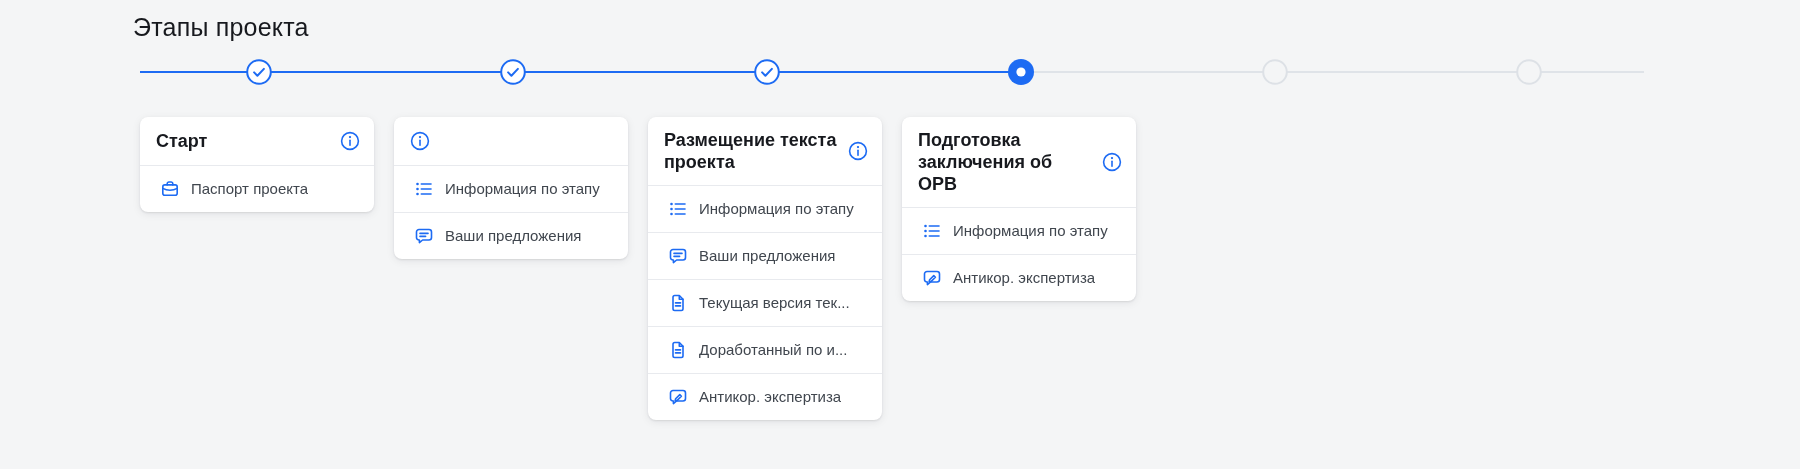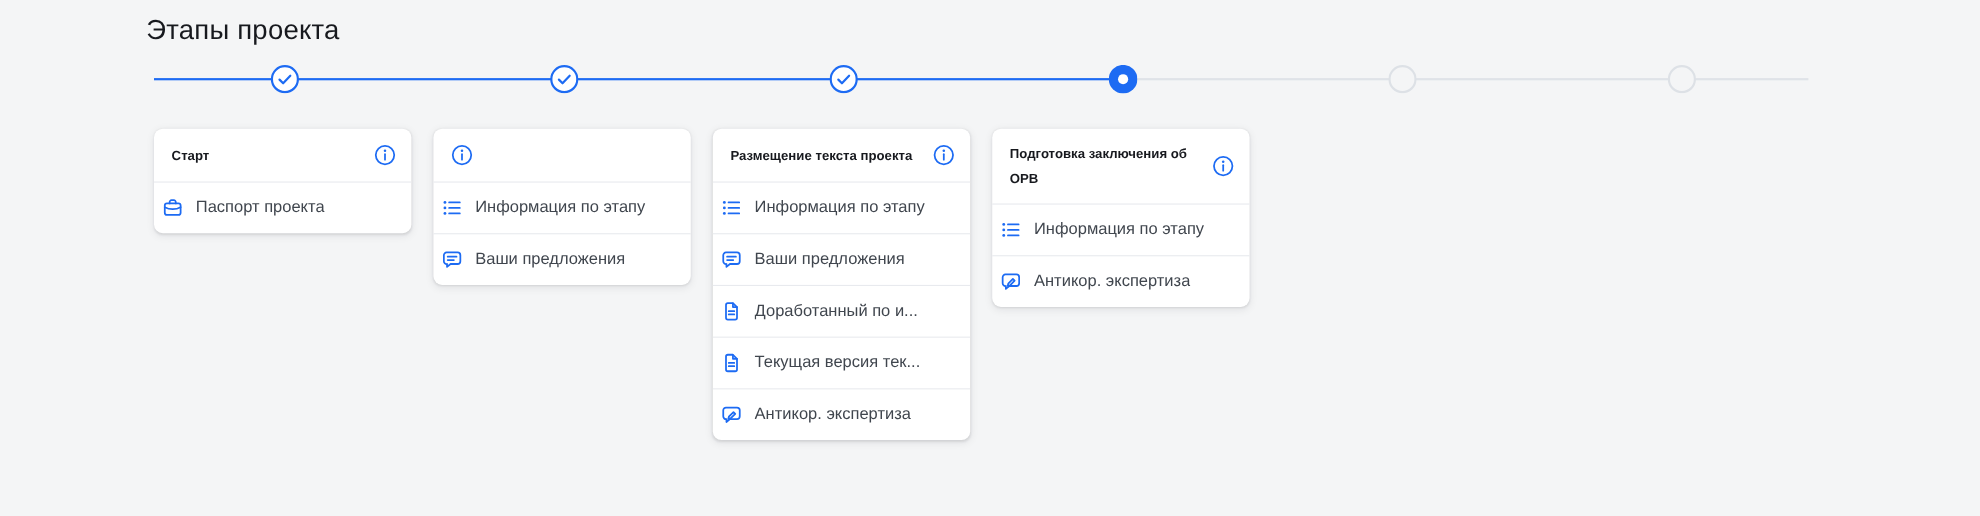--- a/index.html
+++ b/index.html
@@ -47,30 +47,30 @@
     width:234px;flex:0 0 234px;
     background:var(--card-bg);
     border-radius:8px;
     box-shadow:0 1px 2px rgba(25,30,40,.10),0 2px 8px rgba(25,30,40,.08);
   }
   .card-head{
     display:flex;align-items:center;justify-content:space-between;gap:8px;
     padding:12px 14px 12px 16px;min-height:48px;
   }
   .card-title{
-    font-size:12px;line-height:22px;font-weight:700;color:var(--heading-text);
+    font-size:18px;line-height:22px;font-weight:700;color:var(--heading-text);
   }
   .info-btn{
     flex:0 0 20px;width:20px;height:20px;border:0;background:none;padding:0;
     color:var(--accent);cursor:pointer;
   }
   .info-btn svg{display:block}
   .card-item{
     display:flex;align-items:flex-start;gap:11px;
-    padding:13px 14px 13px 7px;
+    padding:13px 14px 13px 20px;
     border-top:1px solid var(--divider);
     cursor:pointer;
   }
   .item-label{
     font-size:15px;line-height:20px;color:var(--item-text);
     white-space:nowrap;overflow:hidden;
   }
   .icon{width:20px;height:20px;flex:0 0 20px;color:var(--accent)}
   .icon svg{display:block}
   .s{fill:none;stroke:currentColor;stroke-width:1.6;stroke-linecap:round;stroke-linejoin:round}
@@ -213,32 +213,32 @@
         </div>
         <div class="card-item">
           <span class="icon">
             <svg width="20" height="20" viewBox="0 0 20 20">
               <path class="s" d="M5 4.2A1.7 1.7 0 0 1 6.7 2.5h4.6L15 6.2v9.6a1.7 1.7 0 0 1-1.7 1.7H6.7A1.7 1.7 0 0 1 5 15.8z"></path>
               <path class="s" d="M11.3 2.8v3.4H15"></path>
               <line class="s" x1="7.5" y1="9.9" x2="12.5" y2="9.9"></line>
               <line class="s" x1="7.5" y1="12.9" x2="12.5" y2="12.9"></line>
             </svg>
           </span>
-          <span class="item-label">Доработанный по и...</span>
+          <span class="item-label">Текущая версия тек...</span>
         </div>
         <div class="card-item">
           <span class="icon">
             <svg width="20" height="20" viewBox="0 0 20 20">
               <path class="s" d="M5 4.2A1.7 1.7 0 0 1 6.7 2.5h4.6L15 6.2v9.6a1.7 1.7 0 0 1-1.7 1.7H6.7A1.7 1.7 0 0 1 5 15.8z"></path>
               <path class="s" d="M11.3 2.8v3.4H15"></path>
               <line class="s" x1="7.5" y1="9.9" x2="12.5" y2="9.9"></line>
               <line class="s" x1="7.5" y1="12.9" x2="12.5" y2="12.9"></line>
             </svg>
           </span>
-          <span class="item-label">Текущая версия тек...</span>
+          <span class="item-label">Доработанный по и...</span>
         </div>
         <div class="card-item">
           <span class="icon">
             <svg width="20" height="20" viewBox="0 0 20 20">
               <path class="s" d="M5 3.5h10A2.5 2.5 0 0 1 17.5 6v5.5a2.5 2.5 0 0 1-2.5 2.5H8.6L5.4 16.6v-2.6A2.5 2.5 0 0 1 2.5 11.5V6A2.5 2.5 0 0 1 5 3.5z"></path>
               <path class="s" d="M7.6 11.8l4.2-4.2 1.6 1.6-4.2 4.2-2.1.5z"></path>
             </svg>
           </span>
           <span class="item-label">Антикор. экспертиза</span>
         </div>

